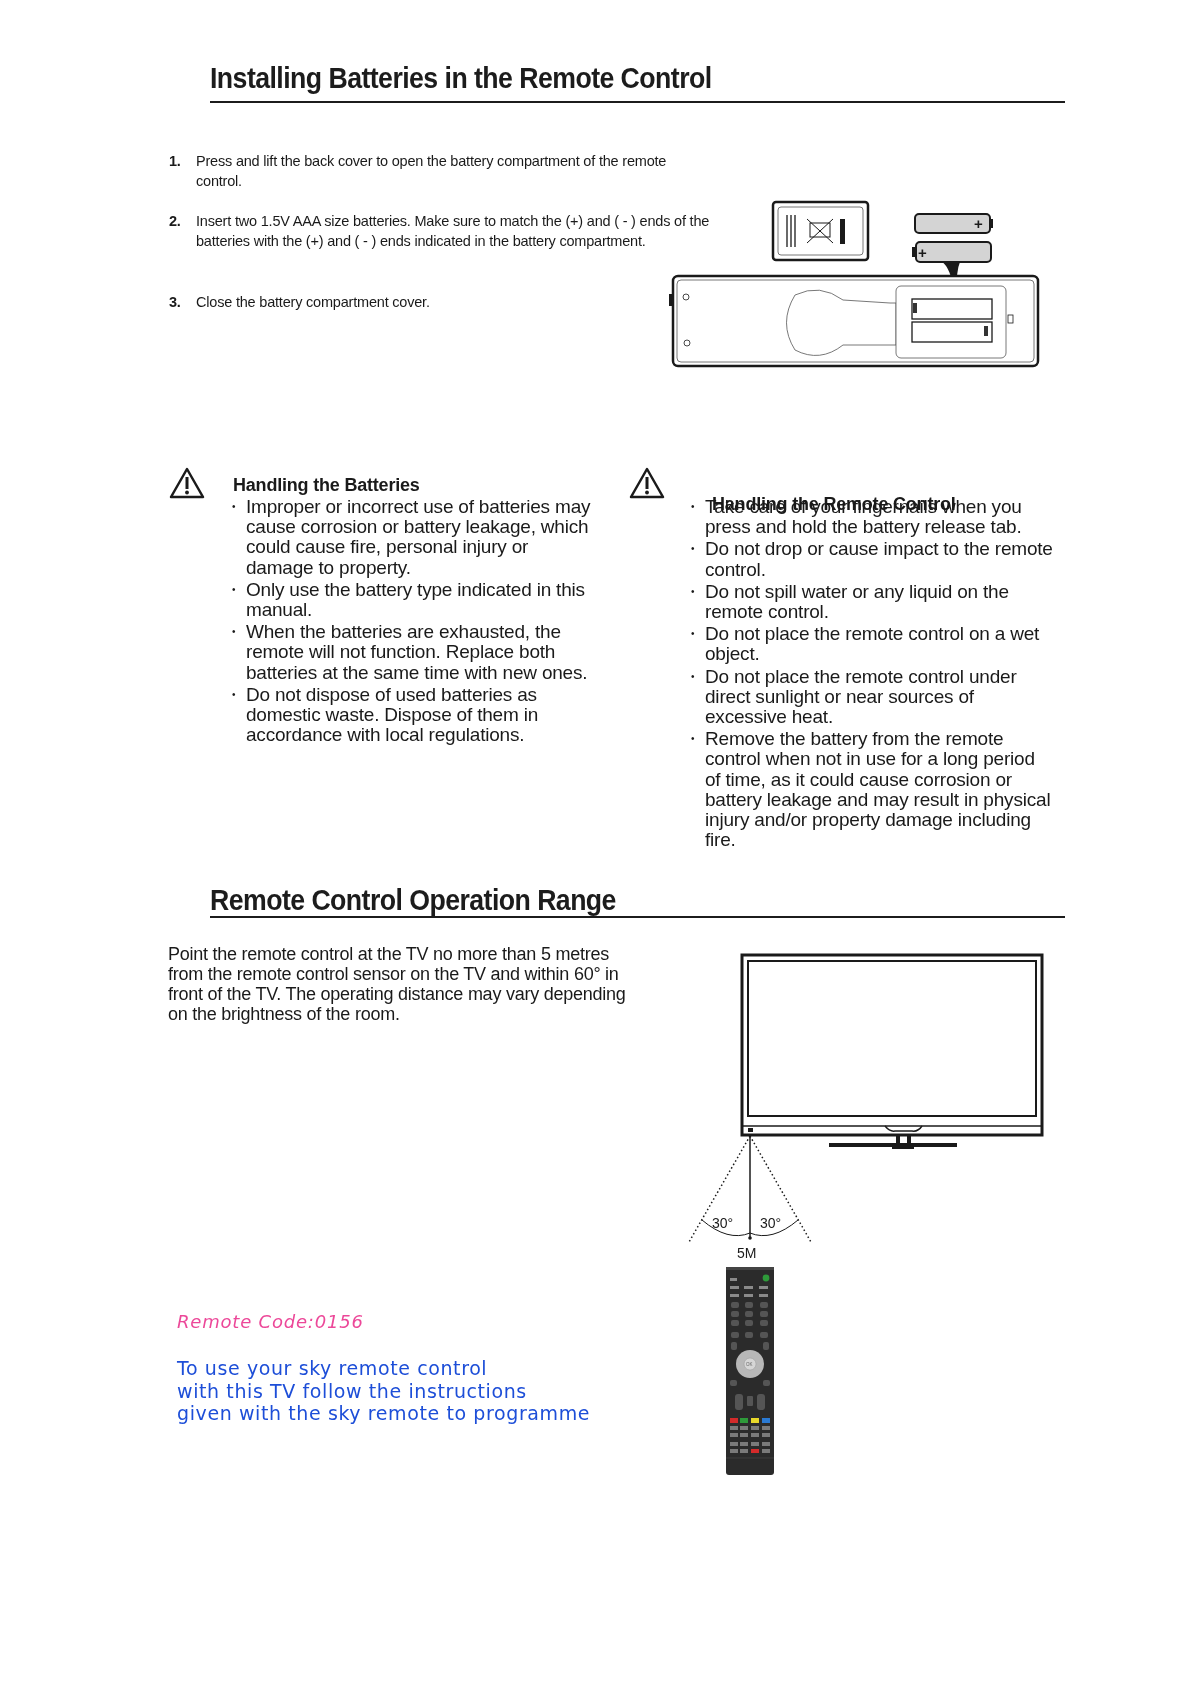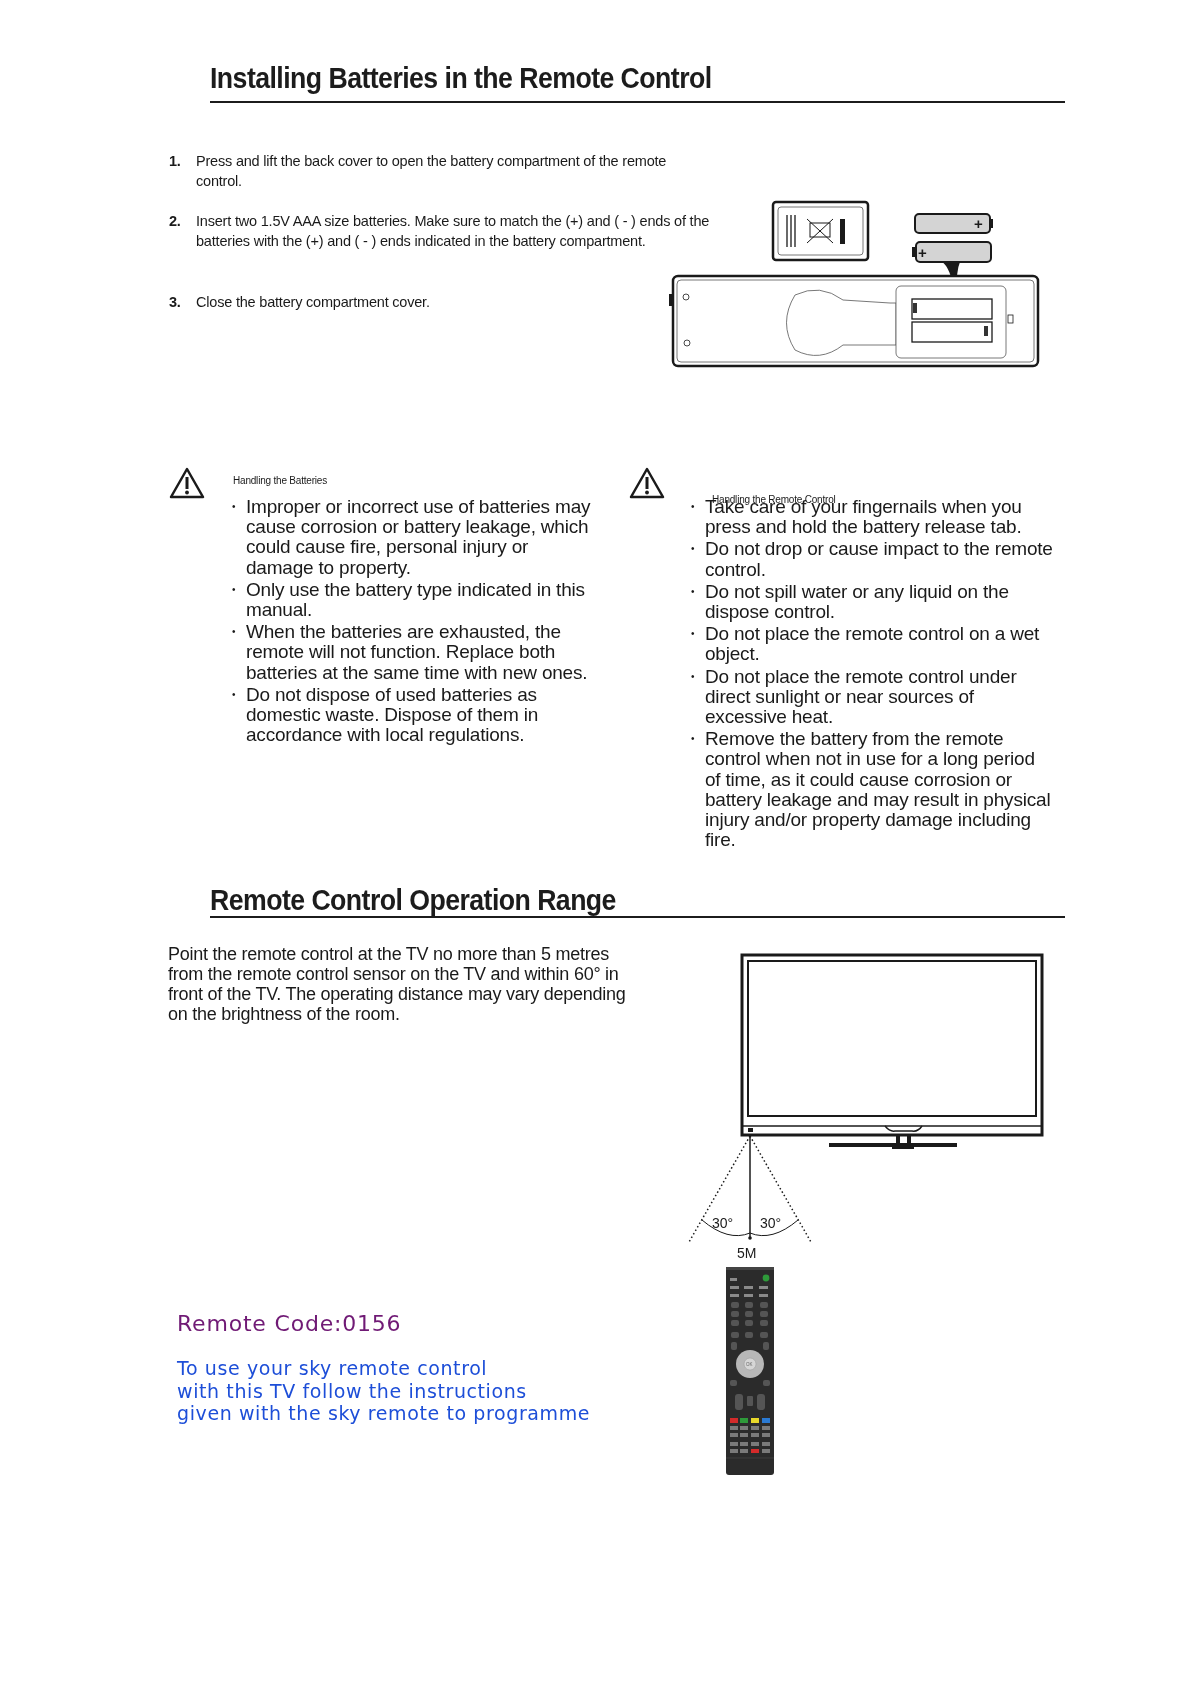--- a/index.html
+++ b/index.html
@@ -6,26 +6,26 @@
   body { width: 1190px; height: 1684px; position: relative; overflow: hidden;
          font-family: "Liberation Sans", sans-serif; color: #1a1a1a; }
   .abs { position: absolute; }
   .h1 { font-family: "Liberation Sans", sans-serif; font-weight: bold; font-size: 29px;
         letter-spacing: -0.6px; transform: scaleX(0.92); transform-origin: left bottom; white-space: nowrap; color: #1c1c1c; }
   .rule { height: 2px; background: #1c1c1c; }
   .rule.thin { height: 1.5px; }
   .step { font-size: 14.5px; line-height: 20px; letter-spacing: -0.2px; }
   .step .num { position: absolute; left: 0; font-weight: bold; }
   .step .txt { position: absolute; left: 27px; width: 490px; }
-  .warn-head { font-weight: normal; font-size: 10px; letter-spacing: -0.2px; white-space: nowrap; }
+  .warn-head { font-weight: bold; font-size: 18px; letter-spacing: -0.2px; white-space: nowrap; }
   ul.bul { list-style: none; margin: 0; padding: 0; font-size: 19px; line-height: 20.2px; letter-spacing: -0.2px; }
   ul.bul li { position: relative; padding-left: 14px; margin-bottom: 2px; }
   ul.bul li::before { content: "•"; position: absolute; left: 0; top: 0; font-size: 10px; }
   .para { font-size: 18px; line-height: 20px; letter-spacing: -0.25px; width: 480px; }
-  .code { font-family: "DejaVu Sans", sans-serif; font-size: 22px; letter-spacing: 0.8px; color: #701a75; white-space: nowrap; }
+  .code { font-family: "DejaVu Sans", sans-serif; font-size: 18px; letter-spacing: 0.8px; color: #ec4899; white-space: nowrap; font-style: italic; }
   .codepara { font-family: "DejaVu Sans", sans-serif; font-size: 19px; line-height: 22.5px; letter-spacing: 0.6px; color: #1d4ed8; white-space: nowrap; }
   svg text { font-family: "Liberation Sans", sans-serif; }
 </style>
 </head>
 <body>
 
 <div class="abs h1" style="left:210px; top:62px;">Installing Batteries in the Remote Control</div>
 <div class="abs rule" style="left:210px; top:101px; width:855px;"></div>
 
 <div class="abs step" style="left:169px; top:151px; width:530px; height:40px;">
@@ -100,21 +100,21 @@
 
 <svg class="abs" style="left:628px; top:466px;" width="38" height="34" viewBox="0 0 38 34">
   <path d="M19 3 L35 31 L3 31 Z" fill="#fff" stroke="#1a1a1a" stroke-width="2.5" stroke-linejoin="round"></path>
   <rect x="17.5" y="11" width="3" height="12" fill="#1a1a1a"></rect>
   <circle cx="19" cy="26.5" r="1.9" fill="#1a1a1a"></circle>
 </svg>
 <div class="abs warn-head" style="left:712px; top:475px;margin-top:19px;">Handling the Remote Control</div>
 <ul class="abs bul" style="left:691px; top:497px; width:362px;">
   <li>Take care of your fingernails when you press and hold the battery release tab.</li>
   <li>Do not drop or cause impact to the remote control.</li>
-  <li>Do not spill water or any liquid on the dispose control.</li>
+  <li>Do not spill water or any liquid on the remote control.</li>
   <li>Do not place the remote control on a wet object.</li>
   <li>Do not place the remote control under direct sunlight or near sources of excessive heat.</li>
   <li>Remove the battery from the remote control when not in use for a long period of time, as it could cause corrosion or battery leakage and may result in physical injury and/or property damage including fire.</li>
 </ul>
 
 <div class="abs h1" style="left:210px; top:884px;">Remote Control Operation Range</div>
 <div class="abs rule thin" style="left:210px; top:916px; width:855px;"></div>
 
 <div class="abs para" style="left:168px; top:944px;">Point the remote control at the TV no more than 5 metres from the remote control sensor on the TV and within 60° in front of the TV. The operating distance may vary depending on the brightness of the room.</div>
 

